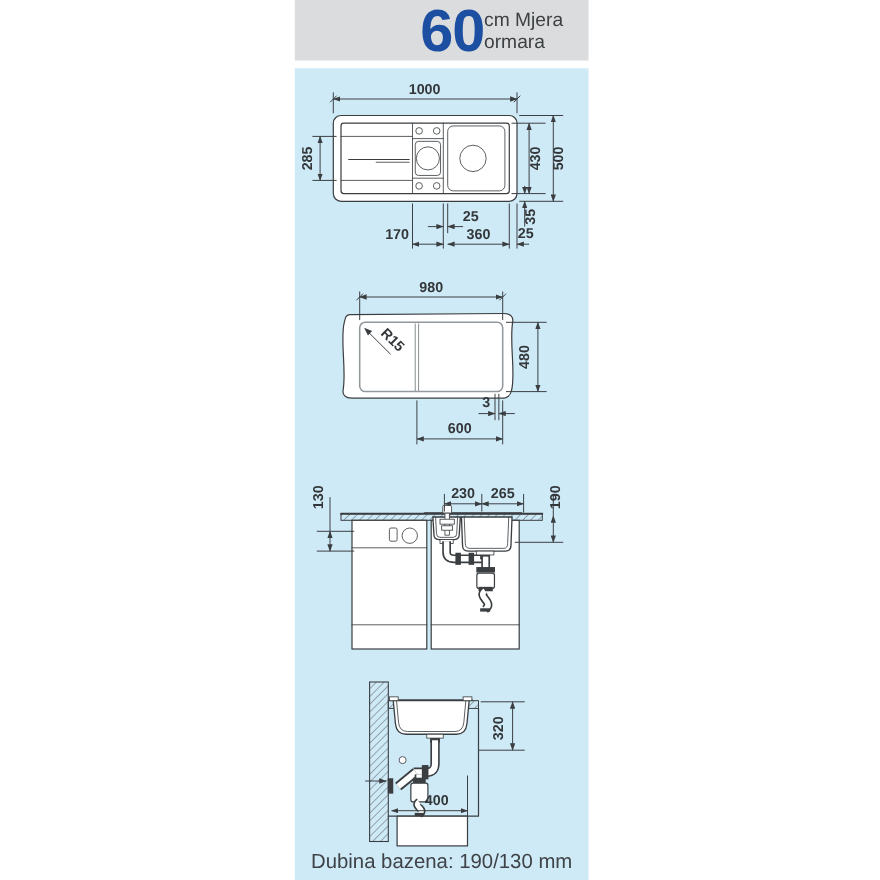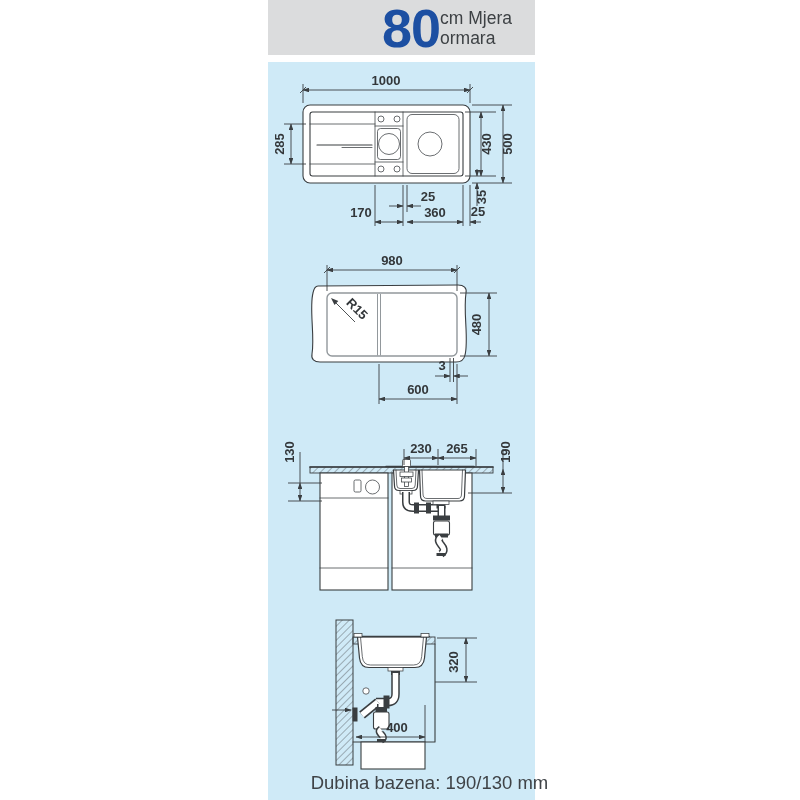--- a/index.html
+++ b/index.html
@@ -5,38 +5,38 @@
   html,body{margin:0;padding:0;background:#ffffff;}
   #page{position:relative;width:800px;height:800px;background:#ffffff;overflow:hidden;
         font-family:"Liberation Sans",sans-serif;}
   #size-header{position:absolute;left:268px;top:0;width:267px;height:55px;background:#dbdcdd;}
   #size-number{position:absolute;left:114px;top:2px;font-size:54px;line-height:52px;
         font-weight:bold;color:#1c4fa2;letter-spacing:-1px;}
   #size-caption{position:absolute;left:172px;top:8px;font-size:17.5px;line-height:20px;
         font-weight:normal;color:#3d4144;}
   #panel{position:absolute;left:268px;top:62px;width:267px;height:738px;background:#cfeaf7;}
   #footer-note{position:absolute;left:268px;top:772px;width:267px;text-align:center;
-        font-size:18.5px;color:#3f4347;padding-left:28px;}
+        font-size:18.5px;color:#3f4347;}
   svg#dwg{position:absolute;left:0;top:0;}
   .ln{stroke:#3a3e41;fill:none;stroke-width:1.1;stroke-linecap:round;}
   .lnW{stroke:#3a3e41;fill:#ffffff;stroke-width:1.1;}
   .thin{stroke-width:0.75;}
   .thick{stroke-width:1.7;}
   .dim{stroke:#3a3e41;fill:none;stroke-width:0.9;}
   .gray{stroke:#92989c;fill:none;stroke-width:1;}
   .dark{fill:#3a3e41;stroke:none;}
   text.d{font-family:"Liberation Sans",sans-serif;font-size:13px;font-weight:bold;fill:#33373a;}
 </style>
 </head>
 <body>
 
 <div id="page">
 
   <div id="size-header">
-    <div id="size-number">80</div>
+    <div id="size-number">60</div>
     <div id="size-caption">
       <div>cm Mjera</div>
       <div>ormara</div>
     </div>
   </div>
 
   <div id="panel"></div>
 
   <svg id="dwg" width="800" height="800" viewBox="0 0 800 800">
     <defs>

